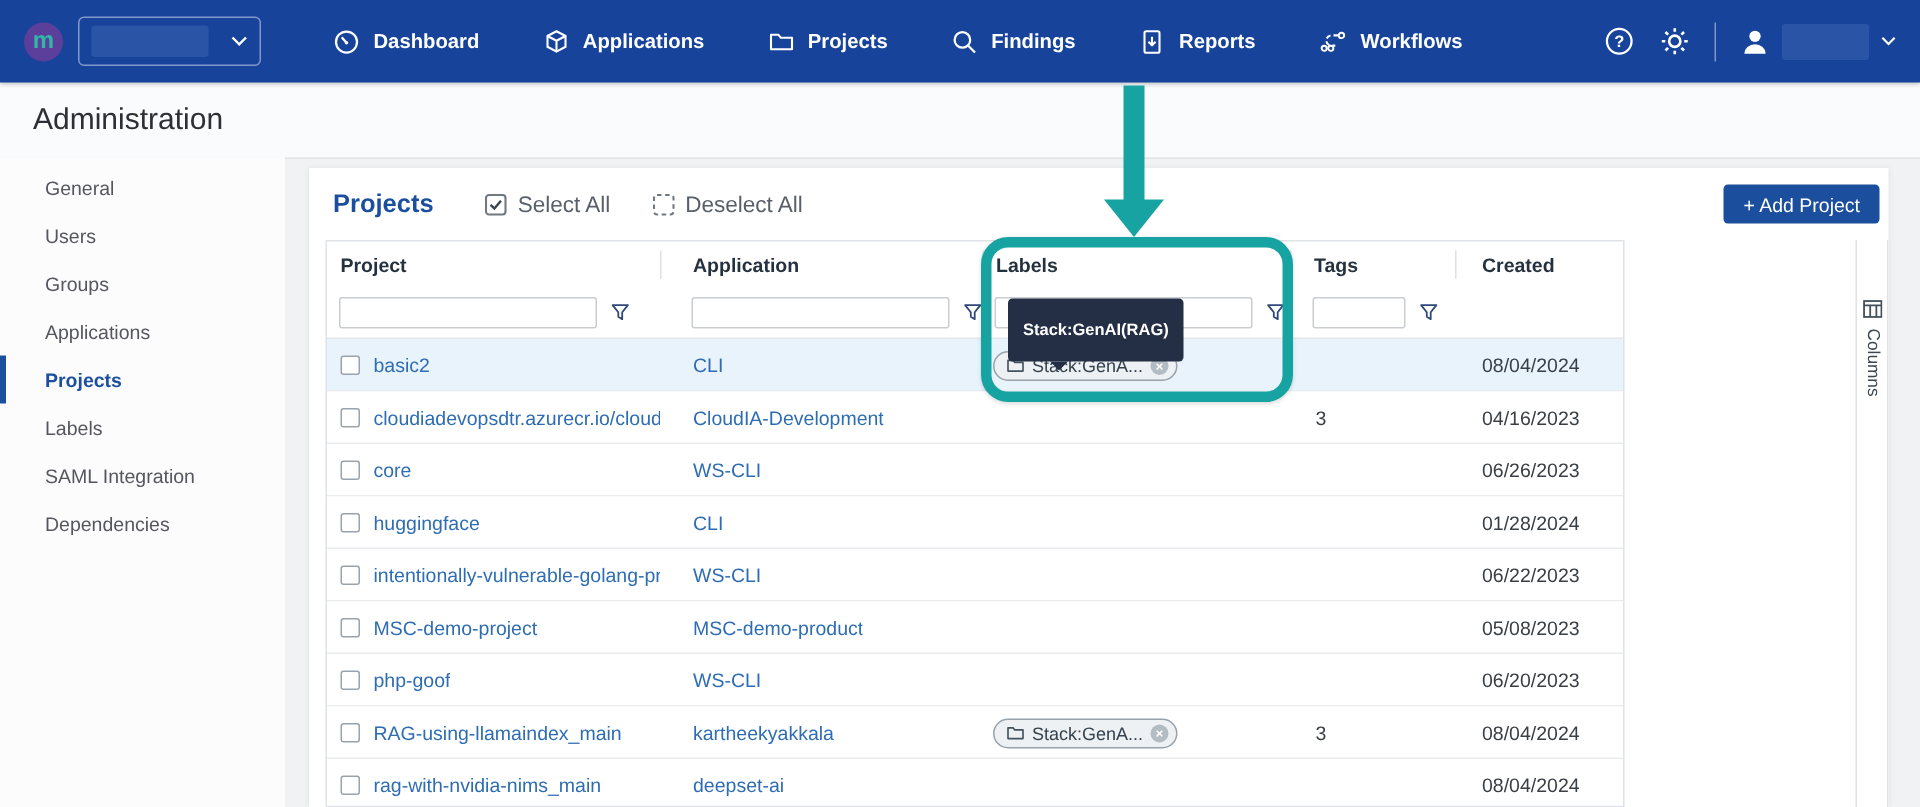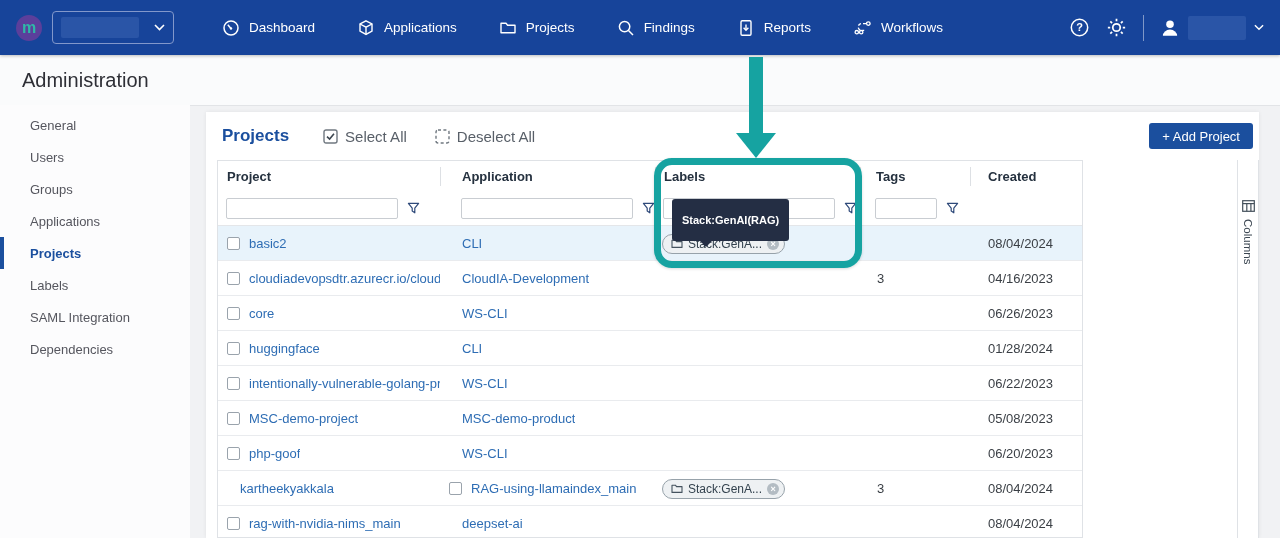--- a/index.html
+++ b/index.html
@@ -9,21 +9,21 @@
   
   .navbar { position:absolute; left:0; top:0; width:1280px; height:55px; background:#17449a;
             display:flex; align-items:center; padding:0 16px; box-shadow:0 1px 3px rgba(0,0,0,.25); z-index:10; }
   .logo { width:26px; height:26px; border-radius:50%; background:#5b3f9b; display:flex; align-items:center;
           justify-content:center; color:#2fb7a8; font-weight:bold; font-size:16px; line-height:1; flex:0 0 auto; }
   .org-select { margin-left:10px; width:122px; height:33px; border:1px solid #8298cb; border-radius:4px;
                 display:flex; align-items:center; padding:0 8px; gap:6px; cursor:pointer; }
   .redacted { background:#2a55a7; border-radius:2px; }
   .org-select .redacted { width:78px; height:21px; }
   .org-select svg { margin-left:auto; }
-  .nav-items { display:flex; align-items:center; margin-left:48px; gap:42px; }
+  .nav-items { display:flex; align-items:center; margin-left:48px; gap:42px;font-weight:bold; }
   .nav-item { display:flex; align-items:center; gap:9px; color:#ffffff; font-size:13.5px; cursor:pointer; white-space:nowrap; }
   .nav-right { margin-left:auto; display:flex; align-items:center; gap:16px; }
   .nav-divider { width:1px; height:26px; background:rgba(255,255,255,.45); }
   .user-box { display:flex; align-items:center; gap:8px; }
   .user-box .redacted { width:58px; height:24px; }
   .icon-btn { display:flex; align-items:center; cursor:pointer; }
 
   
   .admin-strip { position:absolute; left:0; top:55px; width:1280px; height:50px; background:#fafbfc; }
   .admin-strip h1 { position:absolute; left:22px; top:0; line-height:50px; font-size:20px; font-weight:400; color:#2e2f36; }
@@ -401,26 +401,26 @@
           <div class="cell c-scan"></div>
           <div class="cell">
             <span class="kebab">
               <i></i>
               <i></i>
               <i></i>
             </span>
           </div>
         </div>
         <div class="tgrid trow">
+          <div class="cell c-proj">
+            <span class="checkbox"></span>
+            <a class="plink">RAG-using-llamaindex_main</a>
+          </div>
           <div class="cell c-app">
             <a class="plink">kartheekyakkala</a>
-          </div>
-          <div class="cell c-proj">
-            <span class="checkbox"></span>
-            <a class="plink">RAG-using-llamaindex_main</a>
           </div>
           <div class="cell c-labels">
             <span class="chip">
               <svg width="12" height="11" viewBox="0 0 12 11">
                 <path d="M1 2.2 H4.4 L5.5 3.6 H11 V9.4 H1 Z" fill="none" stroke="#44525e" stroke-width="1.1" stroke-linejoin="round"></path>
               </svg>
               <span>Stack:GenA...</span>
               <span class="chip-x">×</span>
             </span>
           </div>

